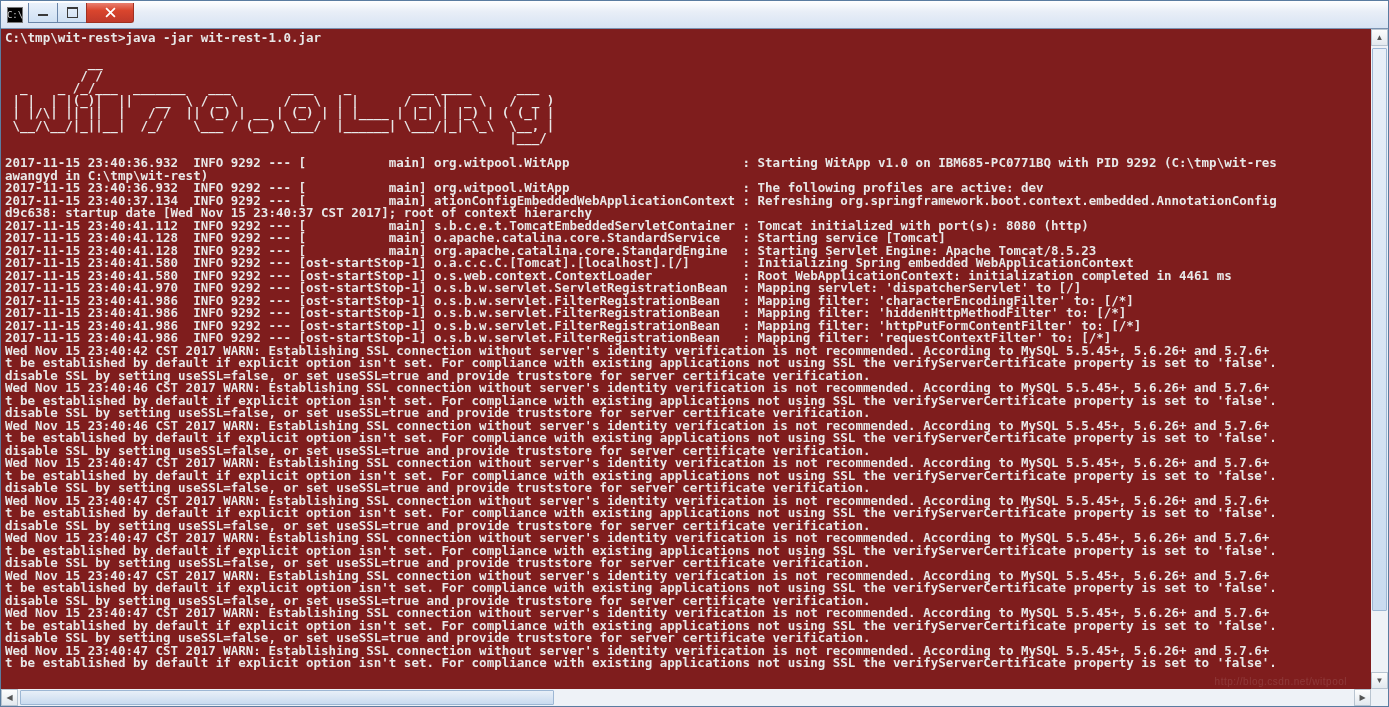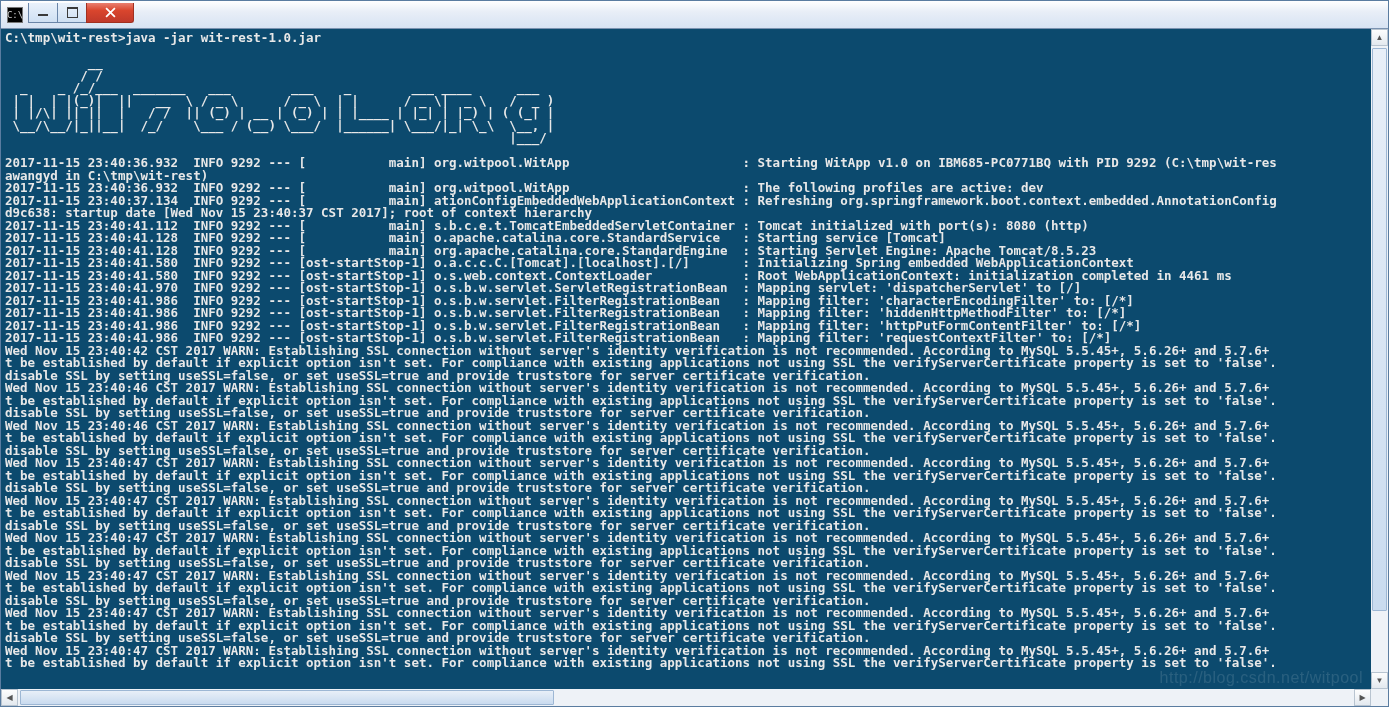--- a/index.html
+++ b/index.html
@@ -76,21 +76,21 @@
   }
   .win-btn.close {
     width: 48px;
     background: linear-gradient(#e97f6f, #d9452d 40%, #c0392b);
     border-color: #a03020;
     border-bottom-right-radius: 3px;
   }
   .win-btn.close svg { width: 11px; height: 11px; }
   .console-area {
     flex: 1;
-    background: #0c4a6e;
+    background: #7f1d1d;
     position: relative;
     overflow: hidden;
     padding-left: 16px;
   }
   .console {
     position: absolute;
     inset: 0 17px 17px 0;
     overflow: hidden;
   }
   pre.output {
@@ -135,23 +135,23 @@
   }
   .vscroll .sb-thumb { left:1px; right:1px; top:2px; height:90%; }
   .hscroll .sb-thumb { top:1px; bottom:1px; left:2px; width:40%; }
   .sb-corner {
     position:absolute; right:0; bottom:0;
     width:17px; height:17px;
     background:#eef2f7;
   }
   .watermark {
     position:absolute;
-    right: 8px; bottom: 2px;
+    right: 24px; bottom: 2px;
     font-family: sans-serif;
-    font-size: 16px;
+    font-size: 10px;
     color: rgba(255,255,255,.12);
     letter-spacing: .5px;
     pointer-events:none;
   }
 </style>
 </head>
 <body>
 
 <div class="window">
 

